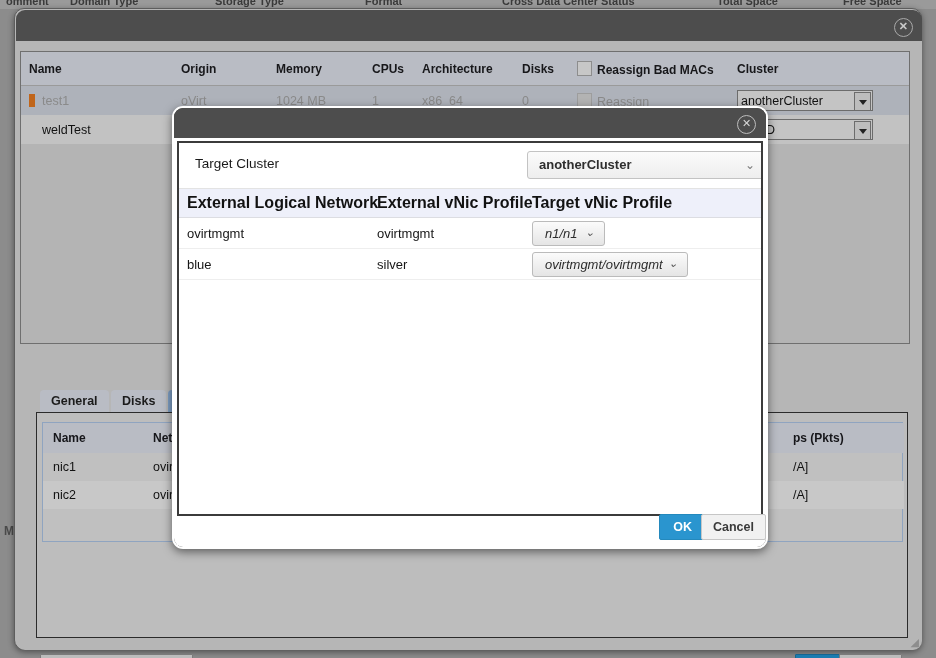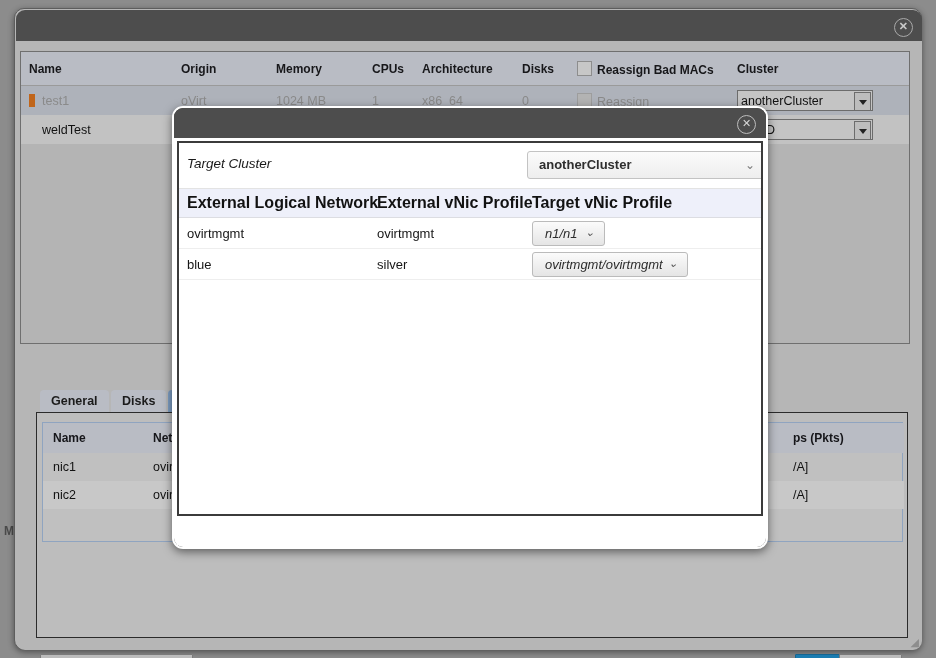--- a/index.html
+++ b/index.html
@@ -170,21 +170,21 @@
   }
   #inner-content{
     position:relative;width:100%;height:375px;
     border:2px solid #3b3b3b;box-sizing:border-box;background:#fff;
     overflow:hidden;
   }
   #target-cluster-row{
     position:relative;height:45px;border-bottom:1px solid #e3e3e3;
   }
   #target-cluster-label{
-    position:absolute;left:8px;top:13px;font-size:13.5px;color:#1a1a1a;font-style:italic;
+    position:absolute;left:16px;top:13px;font-size:13.5px;color:#1a1a1a;
   }
   #target-cluster-select{
     position:absolute;left:348px;top:8px;width:240px;height:28px;
     background:linear-gradient(#fbfbfb,#eeeeee);
     border:1px solid #c3c3c3;border-radius:3px;box-sizing:border-box;
     font-size:13px;font-weight:bold;color:#2e2e2e;line-height:26px;padding-left:11px;
     cursor:pointer;
   }
   #target-cluster-select .chev{
     position:absolute;right:11px;top:0;color:#7e7e7e;font-size:12px;font-weight:normal;
@@ -220,20 +220,29 @@
   .btn-gray-sm{
     font-family:"Liberation Sans",sans-serif;font-size:12.5px;font-weight:bold;
     background:#f1f1f1;border:1px solid #c6c6c6;color:#3a3a3a;
     padding:5px 11px;cursor:pointer;border-radius:2px;
   }
 </style>
 </head>
 <body>
 
 <div id="bg-page">
+  <div id="bg-header-row">
+    <span class="bg-col" style="left:6px">omment</span>
+    <span class="bg-col" style="left:70px">Domain Type</span>
+    <span class="bg-col" style="left:215px">Storage Type</span>
+    <span class="bg-col" style="left:365px">Format</span>
+    <span class="bg-col" style="left:502px">Cross Data Center Status</span>
+    <span class="bg-col" style="left:717px">Total Space</span>
+    <span class="bg-col" style="left:843px">Free Space</span>
+  </div>
   <div id="bg-strip-left"></div>
   <div id="bg-left-letter">M</div>
 </div>
 
 <div id="outer-window">
 
   <div id="outer-titlebar">
     <div id="outer-close">✕</div>
   </div>
 
@@ -406,14 +415,18 @@
               <span class="profile-btn wide">
                 <span>ovirtmgmt/ovirtmgmt</span>
                 <span class="chev">⌄</span>
               </span>
             </td>
           </tr>
         </tbody>
       </table>
     </div>
 
+    <div id="inner-footer">
+      <button id="inner-ok" class="btn-blue-sm">OK</button>
+      <button id="inner-cancel" class="btn-gray-sm">Cancel</button>
+    </div>
   </div>
 </div>
 
 </body></html>

